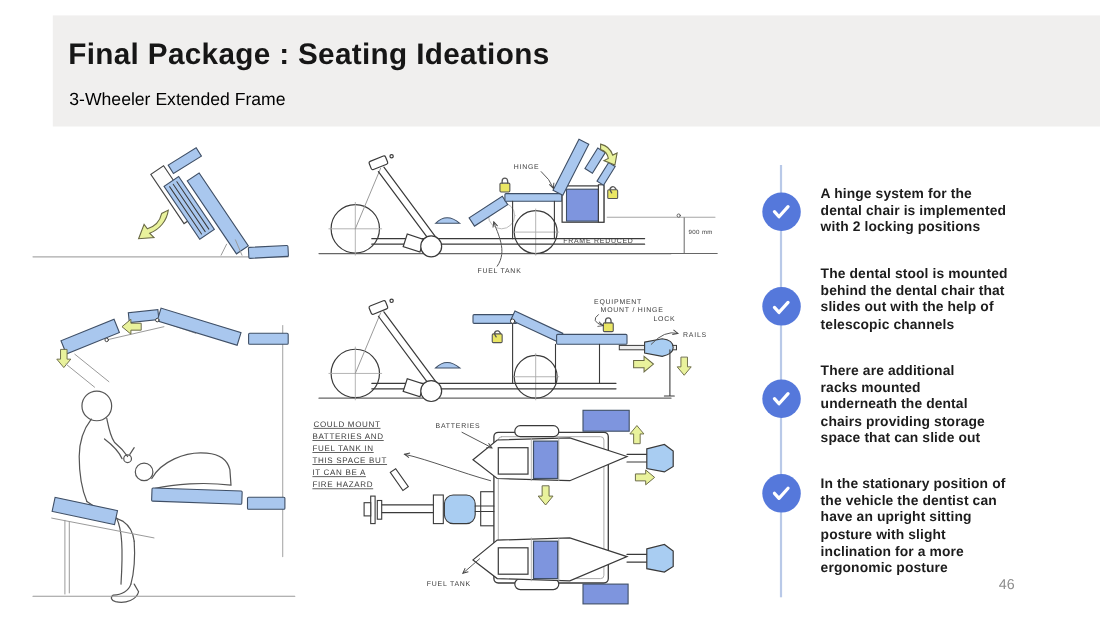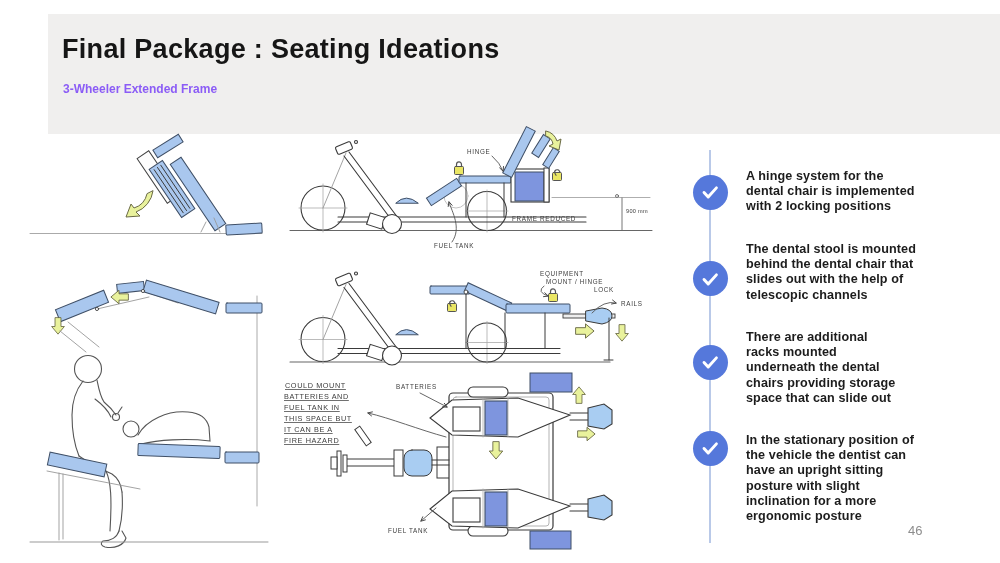--- a/index.html
+++ b/index.html
@@ -1,22 +1,22 @@
 <!DOCTYPE html>
 <html><head>
 <meta charset="utf-8">
 <style>
   html,body{margin:0;padding:0;background:#fff;}
   .slide{position:relative;width:1000px;height:563px;background:#ffffff;overflow:hidden;
          font-family:"Liberation Sans",sans-serif;}
   
-  .header{position:absolute;left:48px;top:14px;width:952px;height:120px;background:#f0efee;}
+  .header{position:absolute;left:48px;top:14px;width:952px;height:101px;background:#f0efee;}
   .title{position:absolute;left:14px;top:20px;margin:0;font-size:27px;font-weight:bold;
          color:#161616;letter-spacing:0.3px;}
-  .subtitle{position:absolute;left:15px;top:68px;margin:0;font-size:12px;font-weight:bold;color:#8b5cf6;}
+  .subtitle{position:absolute;left:15px;top:68px;margin:0;font-size:16px;font-weight:normal;color:#000000;}
   
   .canvas{position:absolute;left:0;top:113px;}
   
   .connector{position:absolute;left:709px;top:150px;width:2px;height:393px;background:#b9c9e8;}
   .check{position:absolute;width:35px;height:35px;border-radius:50%;background:#5578db;
          display:flex;align-items:center;justify-content:center;}
   .check svg{width:22px;height:22px;}
   .btext{position:absolute;left:746px;width:262px;margin:0;font-size:12.6px;line-height:15.2px;
          font-weight:bold;color:#1c1c1c;white-space:pre-line;letter-spacing:0.1px;}
   .pagenum{position:absolute;left:908px;top:523px;font-size:13px;color:#8d8d8d;}

